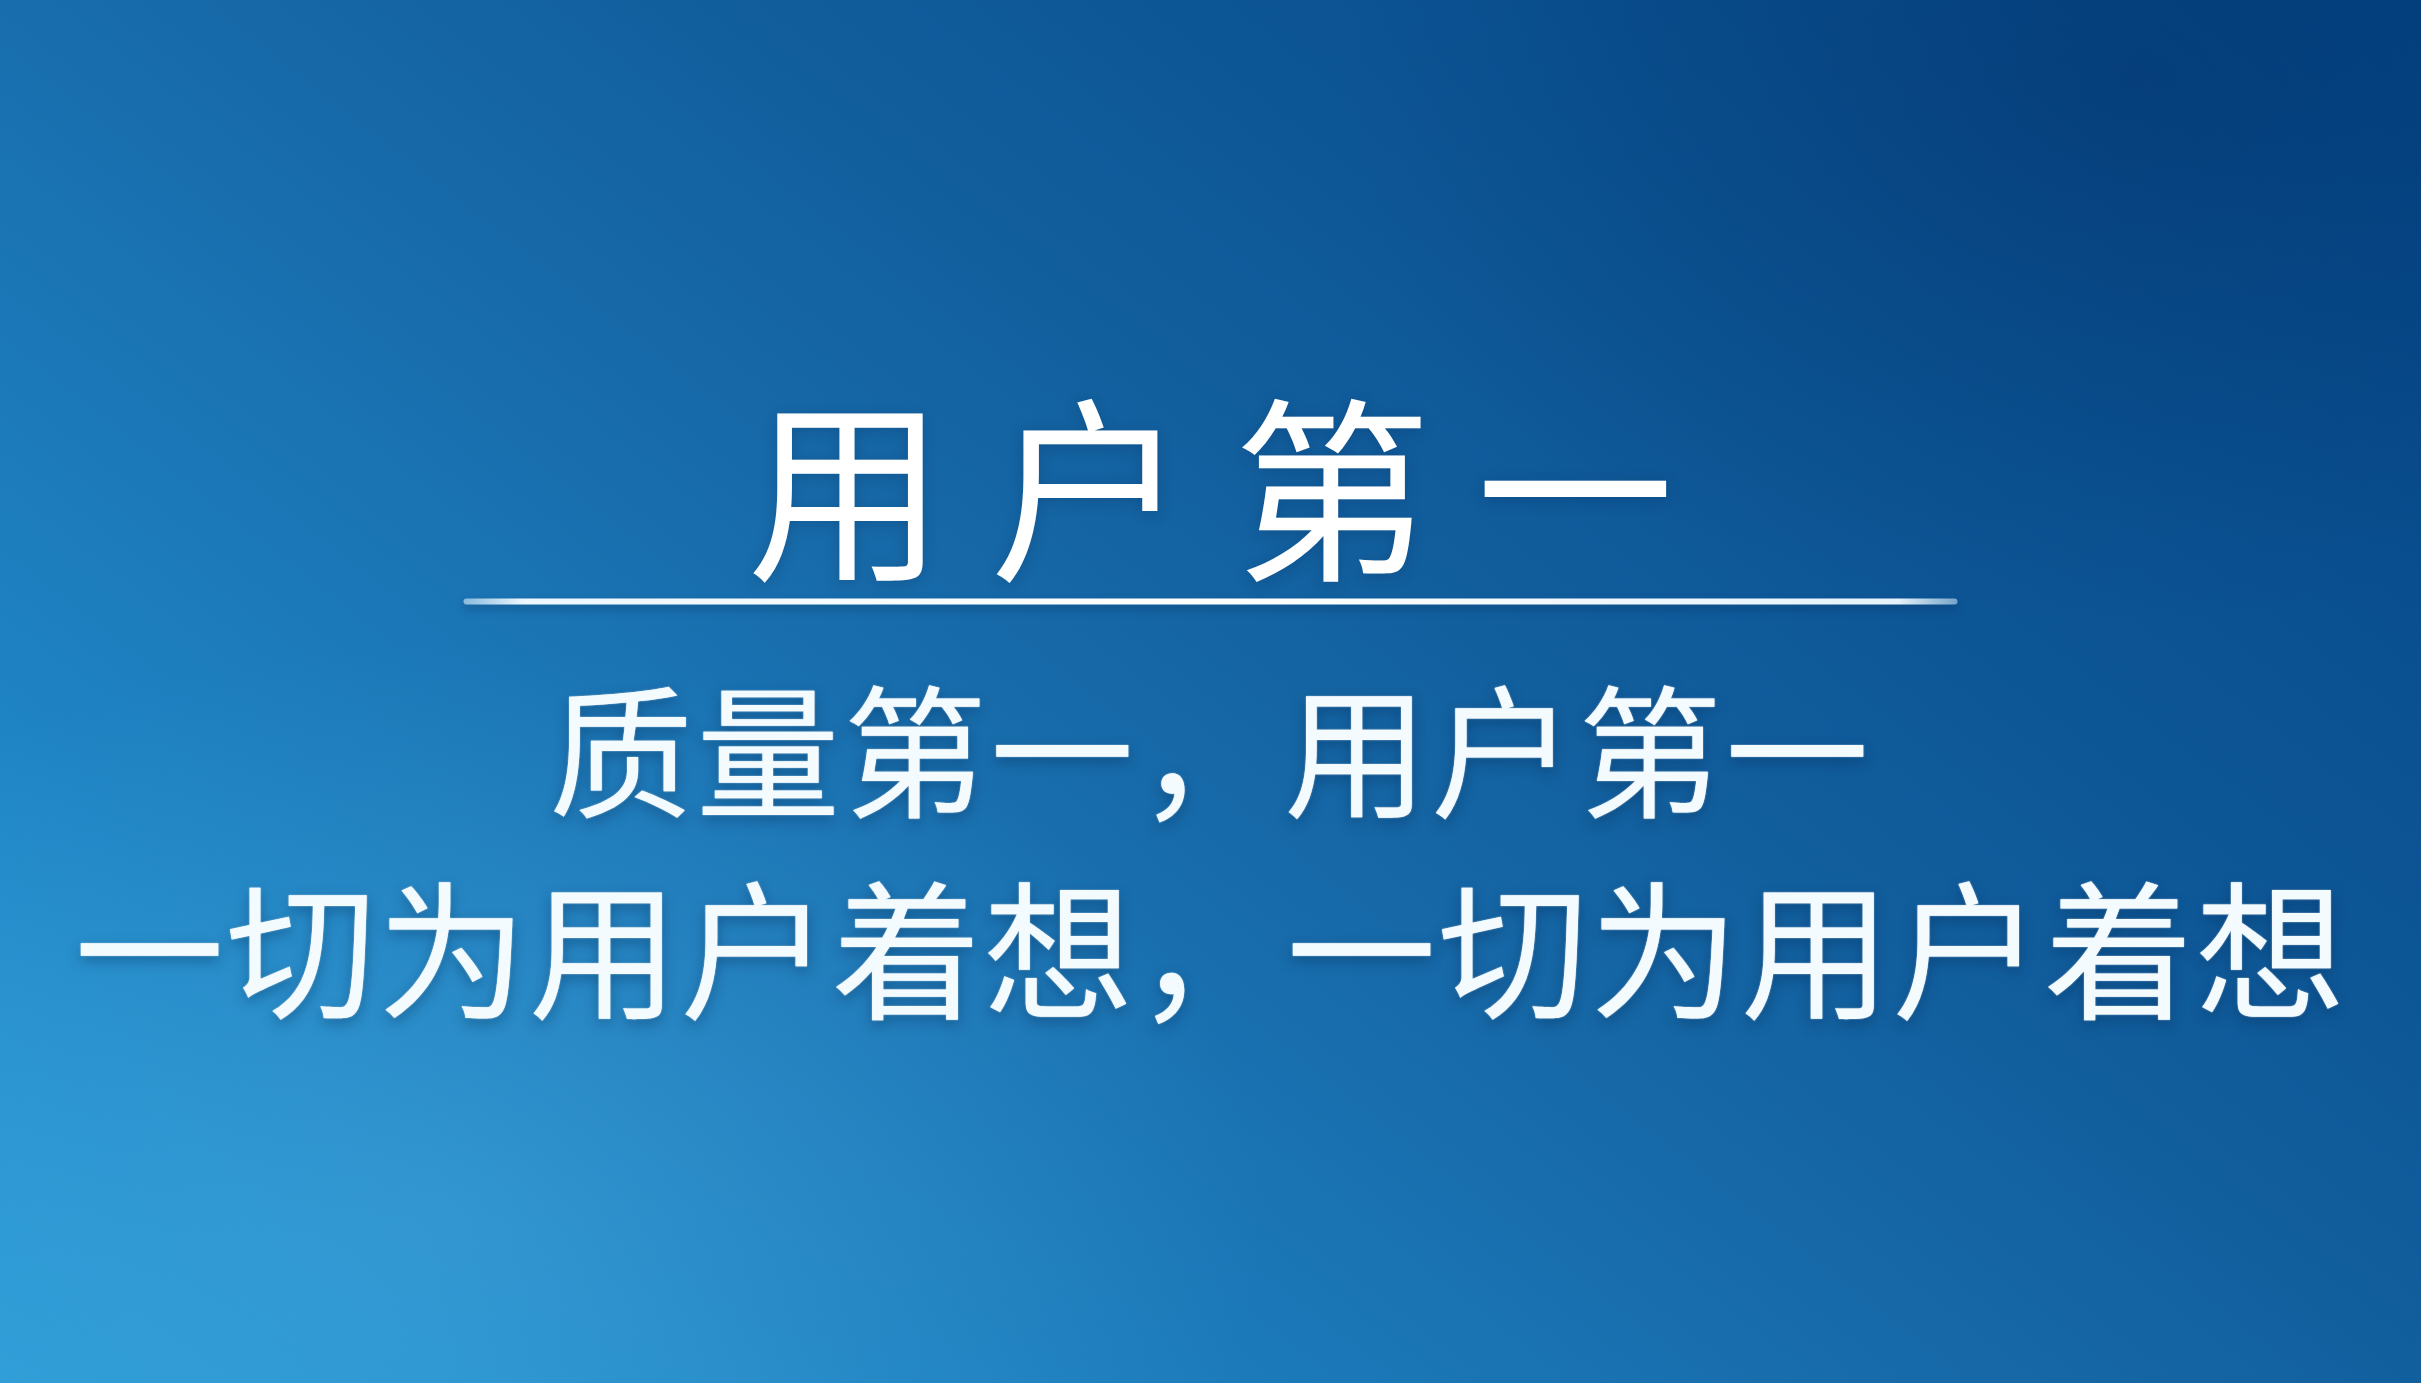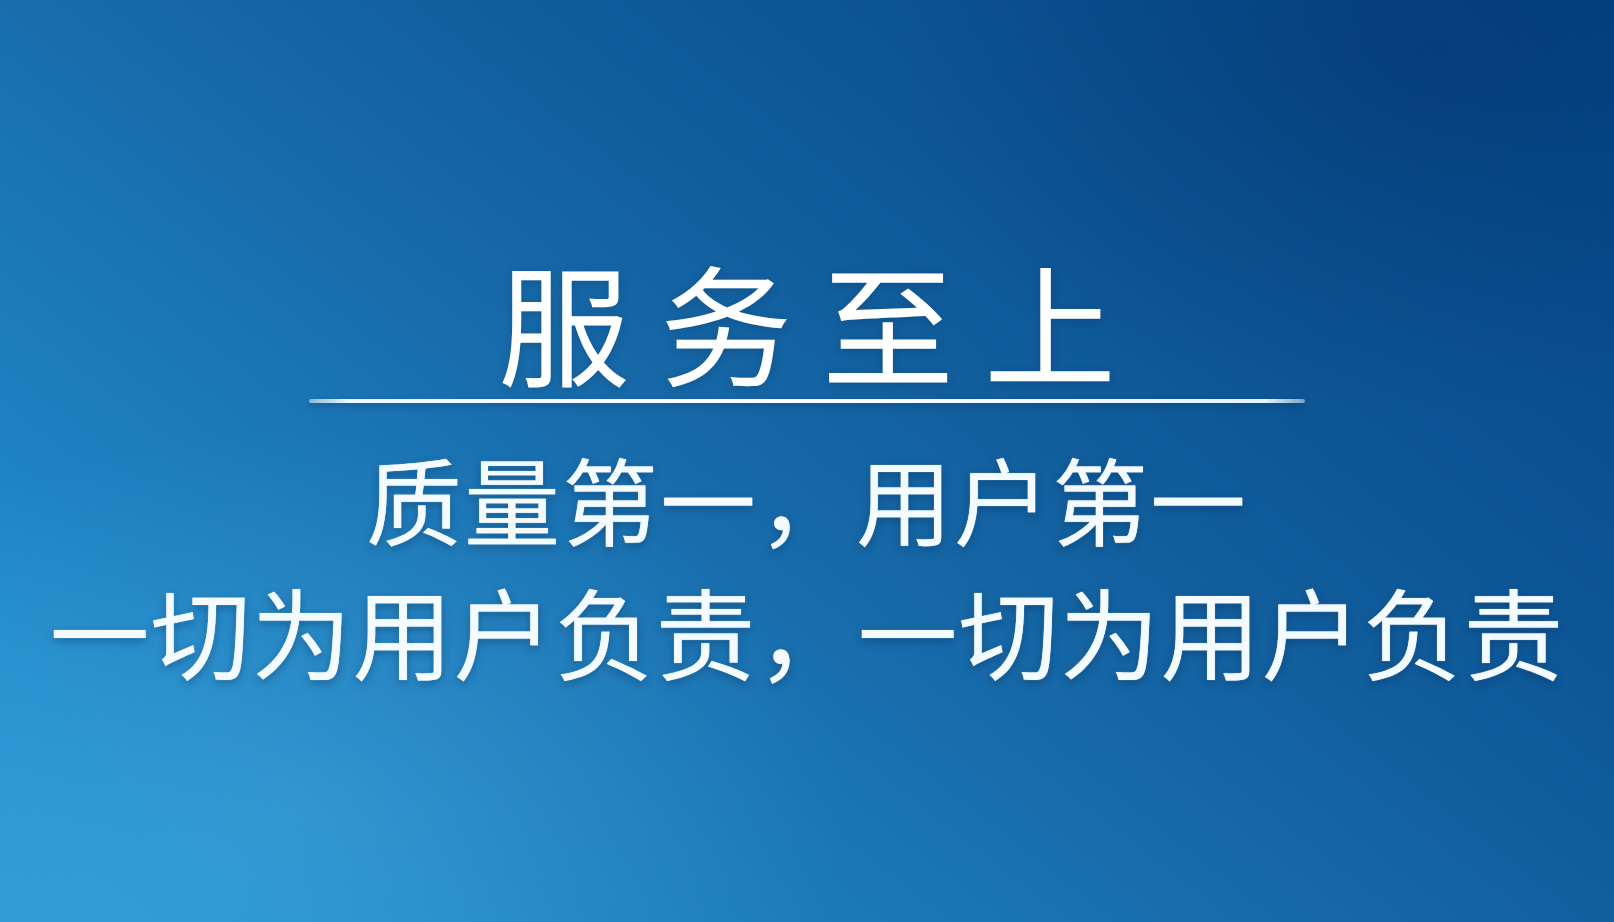--- a/index.html
+++ b/index.html
@@ -120,25 +120,25 @@
     letter-spacing: 1px;
     margin-top: 12px;
   }
 </style>
 </head>
 <body>
 
 <div class="stage">
   <div class="content">
 
-    <h1 class="title">服务至上</h1>
+    <h1 class="title">用户第一</h1>
 
     <div class="divider-wrap">
       <div class="divider"></div>
     </div>
 
     <div class="subtitle">
       <span class="sub-line sub-line-1">质量第一，用户第一</span>
-      <span class="sub-line sub-line-2">一切为用户负责，一切为用户负责</span>
+      <span class="sub-line sub-line-2">一切为用户着想，一切为用户着想</span>
     </div>
 
   </div>
 </div>
 
 </body></html>

